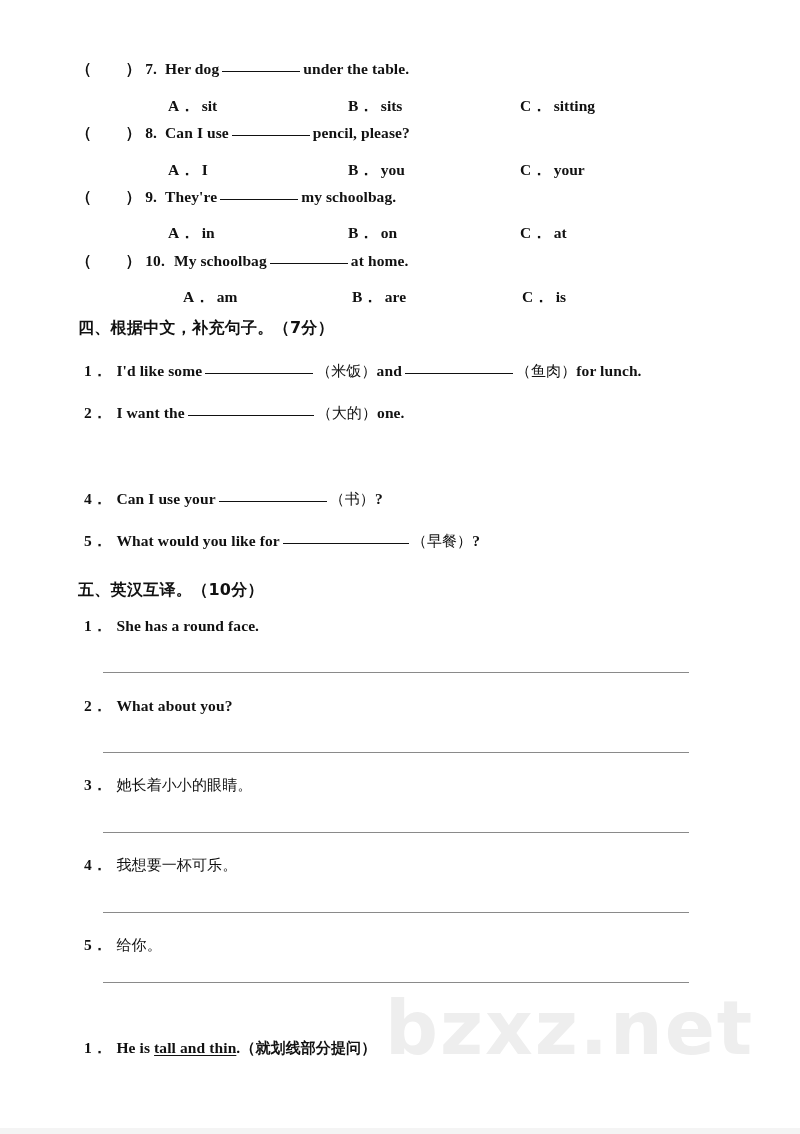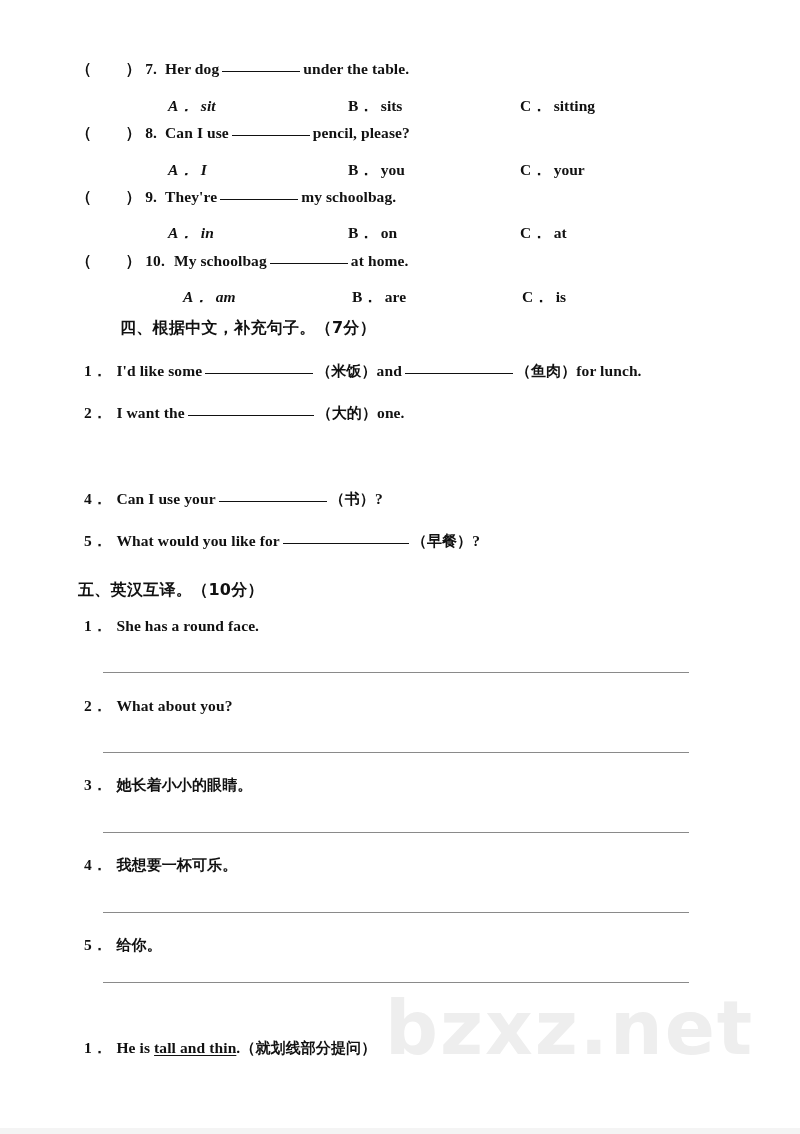--- a/index.html
+++ b/index.html
@@ -75,21 +75,21 @@
   .b-xl  { width: 108px; }
   .b-xxl { width: 126px; }
 
   .opts {
     position: absolute;
     left: 0; right: 0;
     font-size: 15.5px;
     font-weight: 700;
   }
   .opt { position: absolute; white-space: nowrap; }
-  .opt-a { left: 168px; font-style: italic; }
+  .opt-a { left: 168px; }
   .opt-b { left: 348px; }
   .opt-c { left: 520px; }
   .opt-a.ind { left: 183px; }
   .opt-b.ind { left: 352px; }
   .opt-c.ind { left: 522px; }
   .opt-label { margin-right: 7px; }
 
   
   .sec-head {
     position: absolute;
@@ -106,21 +106,21 @@
     position: absolute;
     left: 84px;
     font-size: 15.5px;
     font-weight: 700;
     white-space: nowrap;
     letter-spacing: .1px;
   }
   .item .n { margin-right: 9px; }
   .cn {
     font-family: "DejaVu Sans", "Liberation Sans", sans-serif;
-    font-weight: 700;
+    font-weight: 400;
     font-size: 15px;
   }
   .cn-sm {
     font-family: "DejaVu Sans", "Liberation Sans", sans-serif;
     font-weight: 700;
     font-size: 15px;
   }
   .underlined { text-decoration: underline; text-underline-offset: 2px; }
 
   
@@ -177,21 +177,21 @@
     <div class="mc-stem">
       <span>（<span class="mc-gap"></span>）</span><span class="mc-num wide">10.</span><span>My schoolbag</span><span class="blank b-md"></span><span>at home.</span>
     </div>
   </div>
   <div class="opts" style="top:287px;">
     <div class="opt opt-a ind"><span class="opt-label">A．</span><span>am</span></div>
     <div class="opt opt-b ind"><span class="opt-label">B．</span><span>are</span></div>
     <div class="opt opt-c ind"><span class="opt-label">C．</span><span>is</span></div>
   </div>
 
-  <div class="sec-head" style="top:318px;margin-left:42px;">四、根据中文，补充句子。（7分）</div>
+  <div class="sec-head" style="top:318px;">四、根据中文，补充句子。（7分）</div>
 
   <div class="item" style="top:361px;">
     <span class="n">1．</span><span>I'd like some</span><span class="blank b-xl"></span><span class="cn">（米饭）</span><span>and</span><span class="blank b-xl"></span><span class="cn">（鱼肉）</span><span>for lunch.</span>
   </div>
 
   <div class="item" style="top:403px;">
     <span class="n">2．</span><span>I want the</span><span class="blank b-xxl"></span><span class="cn">（大的）</span><span>one.</span>
   </div>
 
 

